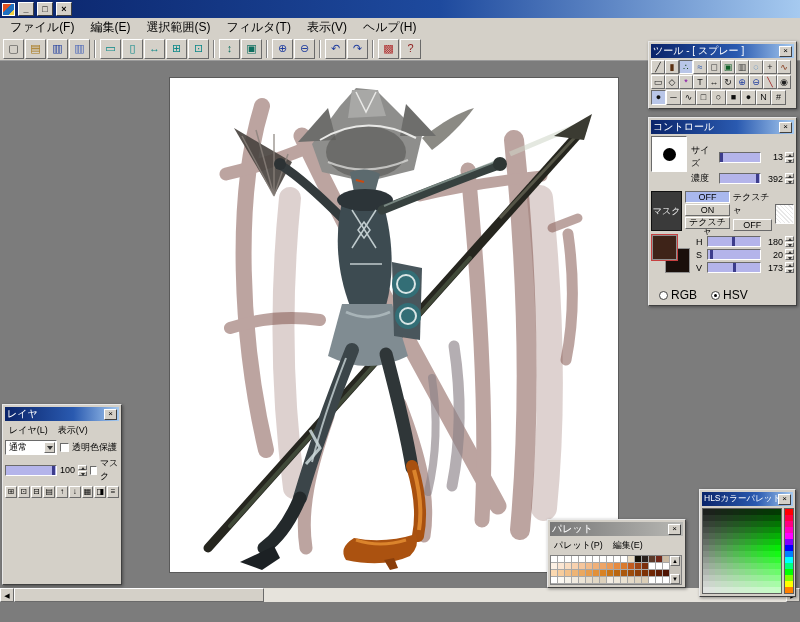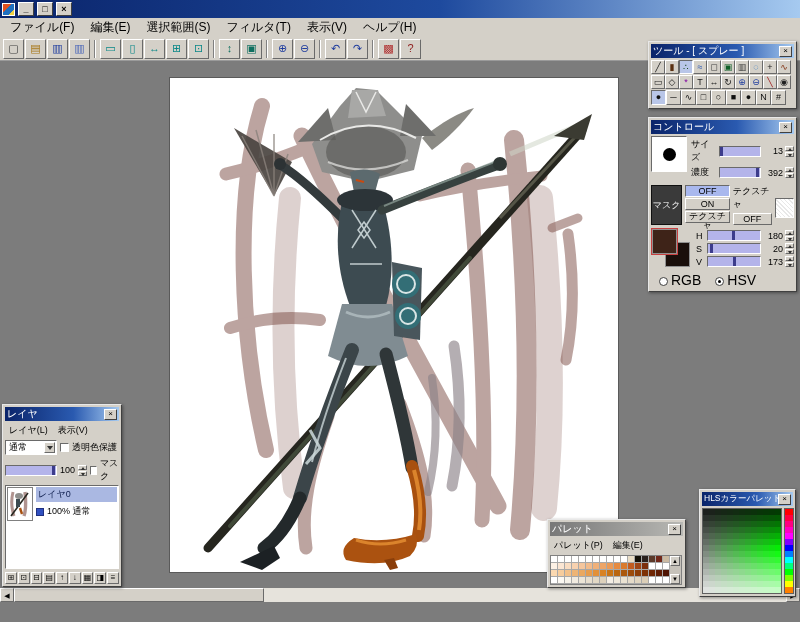--- a/index.html
+++ b/index.html
@@ -43,21 +43,21 @@
   .tcell { width:14px; height:14px; font-size:9px; line-height:1; display:inline-flex; align-items:center; justify-content:center; padding:0;
     border:1px solid; border-color:#fff #6a6a6a #6a6a6a #fff; background:#d4d0c8; }
   .trow.modes .tcell { width:15px; height:15px; }
   .tcell.active { border-color:#6a6a6a #fff #fff #6a6a6a; background:#b9c6e8; }
 
   
   .control-win { left:648px; top:117px; width:149px; }
   .cw-top { display:flex; gap:4px; }
   .brush-preview { width:36px; height:36px; background:#fff; border:1px solid; border-color:#6a6a6a #fff #fff #6a6a6a; display:flex; align-items:center; justify-content:center; }
   .brush-dot { width:13px; height:13px; border-radius:50%; background:#000; }
-  .cw-sliders { flex:1; }
+  .cw-sliders { flex:1;margin-top:6px; }
   .srow { display:flex; align-items:center; gap:2px; margin:2px 0; font-size:9px; }
   .slbl { width:26px; }
   .slbl.narrow { width:9px; }
   .pslider { flex:1; height:11px; background:#b4b4ea; position:relative; border:1px solid; border-color:#6a6a6a #fff #fff #6a6a6a; }
   .pslider .mark { position:absolute; top:0; bottom:0; width:3px; background:#3c3c8c; }
   .sval { width:20px; text-align:right; }
   .spin { display:flex; flex-direction:column; gap:1px; }
   .sp { width:9px; height:5px; padding:0; position:relative; border:1px solid; border-color:#fff #6a6a6a #6a6a6a #fff; background:#d4d0c8; }
   .sp::after { content:""; position:absolute; left:2px; border-left:2px solid transparent; border-right:2px solid transparent; }
   .sp.up::after { top:1px; border-bottom:3px solid #303030; }
@@ -69,21 +69,21 @@
   .mbtn.active { background:#a9b8ee; border-color:#6a6a6a #fff #fff #6a6a6a; }
   .tex-col { display:flex; flex-direction:column; gap:2px; width:40px; }
   .tex-preview { width:20px; height:20px; align-self:flex-start; margin-top:13px; background:#fff;
     background-image:repeating-linear-gradient(45deg,#e8e8e8 0 1px,transparent 1px 3px); border:1px solid; border-color:#6a6a6a #fff #fff #6a6a6a; }
   .cw-color { display:flex; gap:5px; margin:2px 0; }
   .swatches { position:relative; width:40px; height:40px; }
   .sw { position:absolute; width:25px; height:25px; border:1px solid #909090; }
   .sw.fg { left:1px; top:1px; z-index:2; outline:1px solid #c84040; }
   .sw.bg { right:1px; bottom:1px; }
   .hsv-rows { flex:1; }
-  .cw-radio { display:flex; gap:14px; align-items:center; font-size:14px; margin:3px 0 1px 8px; }
+  .cw-radio { display:flex; gap:14px; align-items:center; font-size:12px; margin:13px 0 1px 8px; }
   .radio { width:9px; height:9px; border-radius:50%; border:1px solid #404040; background:#fff; display:inline-block; margin-right:3px; position:relative; vertical-align:-1px; }
   .radio.on::after { content:""; position:absolute; left:2px; top:2px; width:3px; height:3px; border-radius:50%; background:#000; }
 
   
   .layer-win { left:2px; top:404px; width:120px; min-height:181px; }
   .lw-menus { display:flex; gap:2px; font-size:9px; margin-bottom:2px; }
   .lw-menu { padding:1px 4px; }
   .lw-row { display:flex; align-items:center; gap:3px; margin:2px 0; font-size:9px; }
   .dropdown { width:52px; height:15px; background:#fff; border:1px solid; border-color:#6a6a6a #fff #fff #6a6a6a; display:flex; align-items:center; justify-content:space-between; font-size:9px; padding:0 1px 0 3px; }
   .ddarrow { width:11px; height:11px; position:relative; border:1px solid; border-color:#fff #6a6a6a #6a6a6a #fff; background:#d4d0c8; }
@@ -433,42 +433,20 @@
       <div class="pslider" style="width:52px;flex:none;">
           <i class="mark" style="left: calc(96% - 2px);"></i>
         </div>
       <span>100</span>
       <span class="spin">
           <button class="sp up"></button>
           <button class="sp down"></button>
         </span>
       <span class="cb"></span>
       <span>マスク</span>
-    </div>
-    <div class="layer-list">
-      <div class="layer-item">
-        <div class="lthumb">
-          <svg width="24" height="32" viewBox="0 0 24 32" xmlns="http://www.w3.org/2000/svg">
-            <rect width="24" height="32" fill="#fff"></rect>
-            <path d="M5 4 C 3 12 4 22 6 28" stroke="#7c4b44" stroke-width="3" fill="none" opacity="0.6"></path>
-            <path d="M17 4 C 18 14 18 22 16 28" stroke="#7c4b44" stroke-width="3.4" fill="none" opacity="0.6"></path>
-            <path d="M3 28 L 20 5" stroke="#26261f" stroke-width="1.6" fill="none"></path>
-            <ellipse cx="11" cy="8" rx="4" ry="3" fill="#8e8e8c"></ellipse>
-            <path d="M10 11 L 10 19" stroke="#3d4b51" stroke-width="4"></path>
-            <path d="M12 20 l 2 6" stroke="#a8500f" stroke-width="2.4"></path>
-          </svg>
-        </div>
-        <div class="linfo">
-          <div class="lname">レイヤ0</div>
-          <div class="lsub">
-            <span class="vis-cb"></span>
-            <span>100% 通常</span>
-          </div>
-        </div>
-      </div>
     </div>
     <div class="lw-btns" id="layerBtns">
         <button class="lwb">⊞</button>
         <button class="lwb">⊡</button>
         <button class="lwb">⊟</button>
         <button class="lwb">▤</button>
         <button class="lwb">↑</button>
         <button class="lwb">↓</button>
         <button class="lwb">▦</button>
         <button class="lwb">◨</button>

